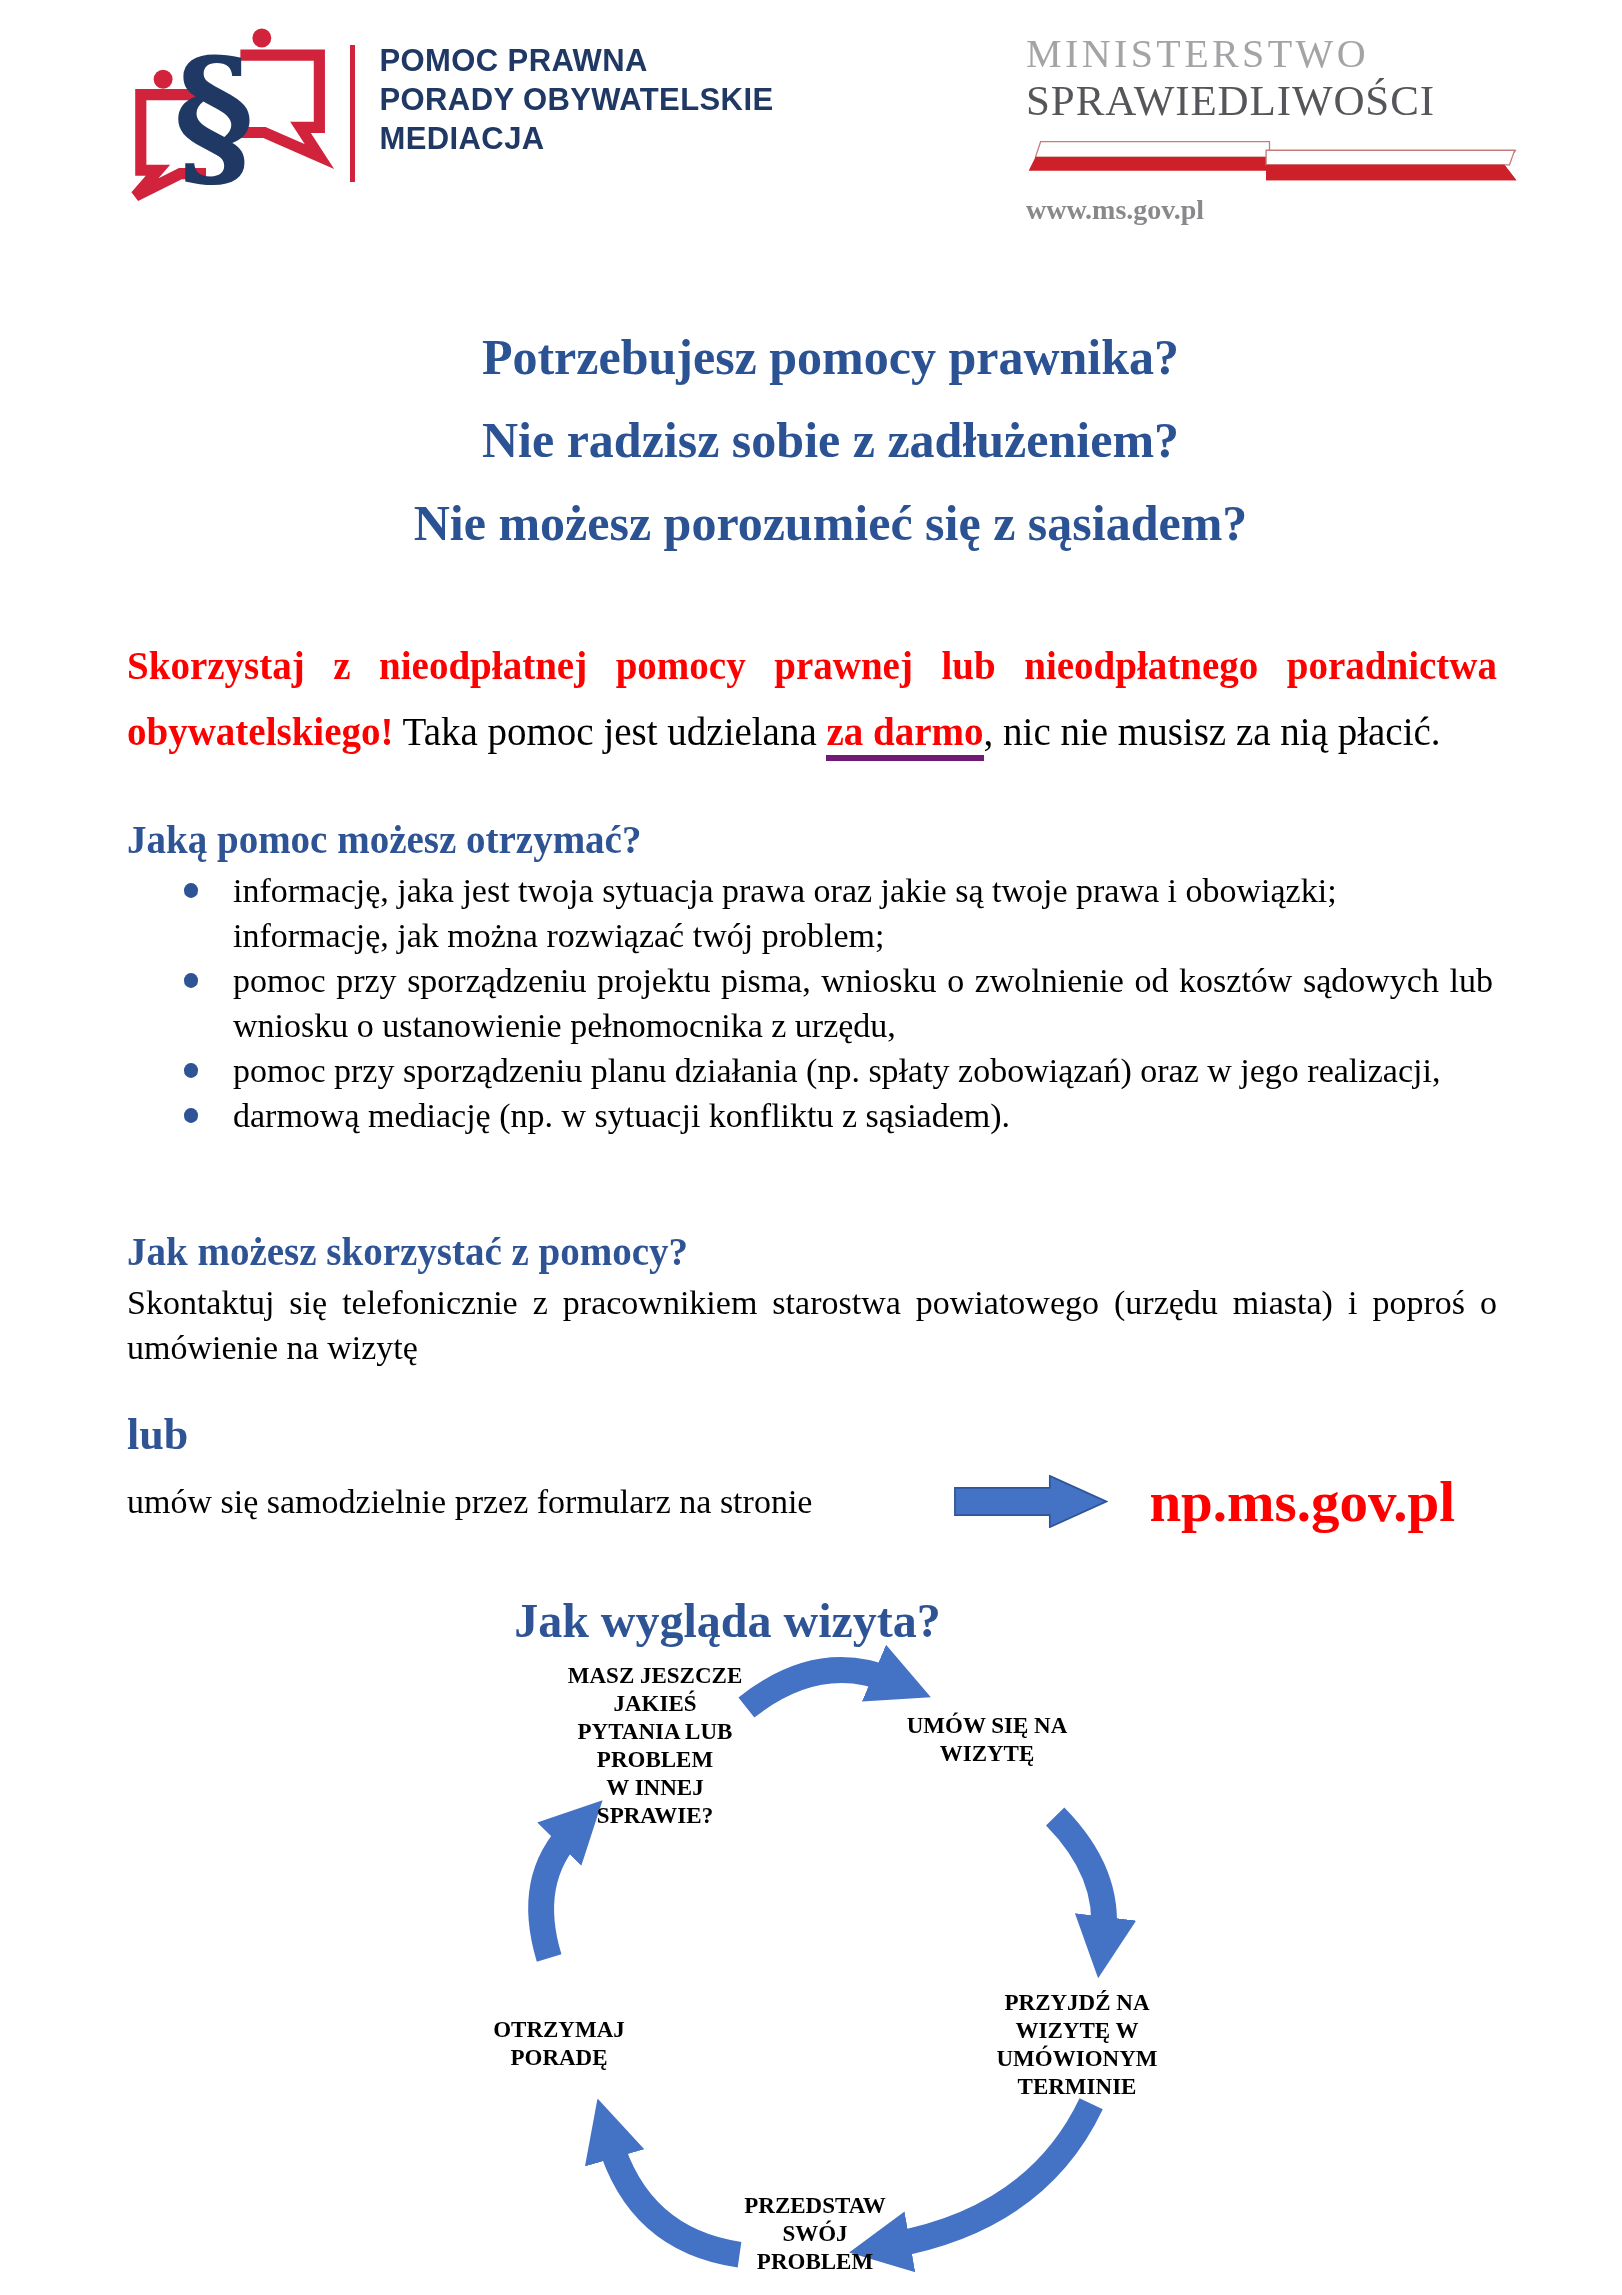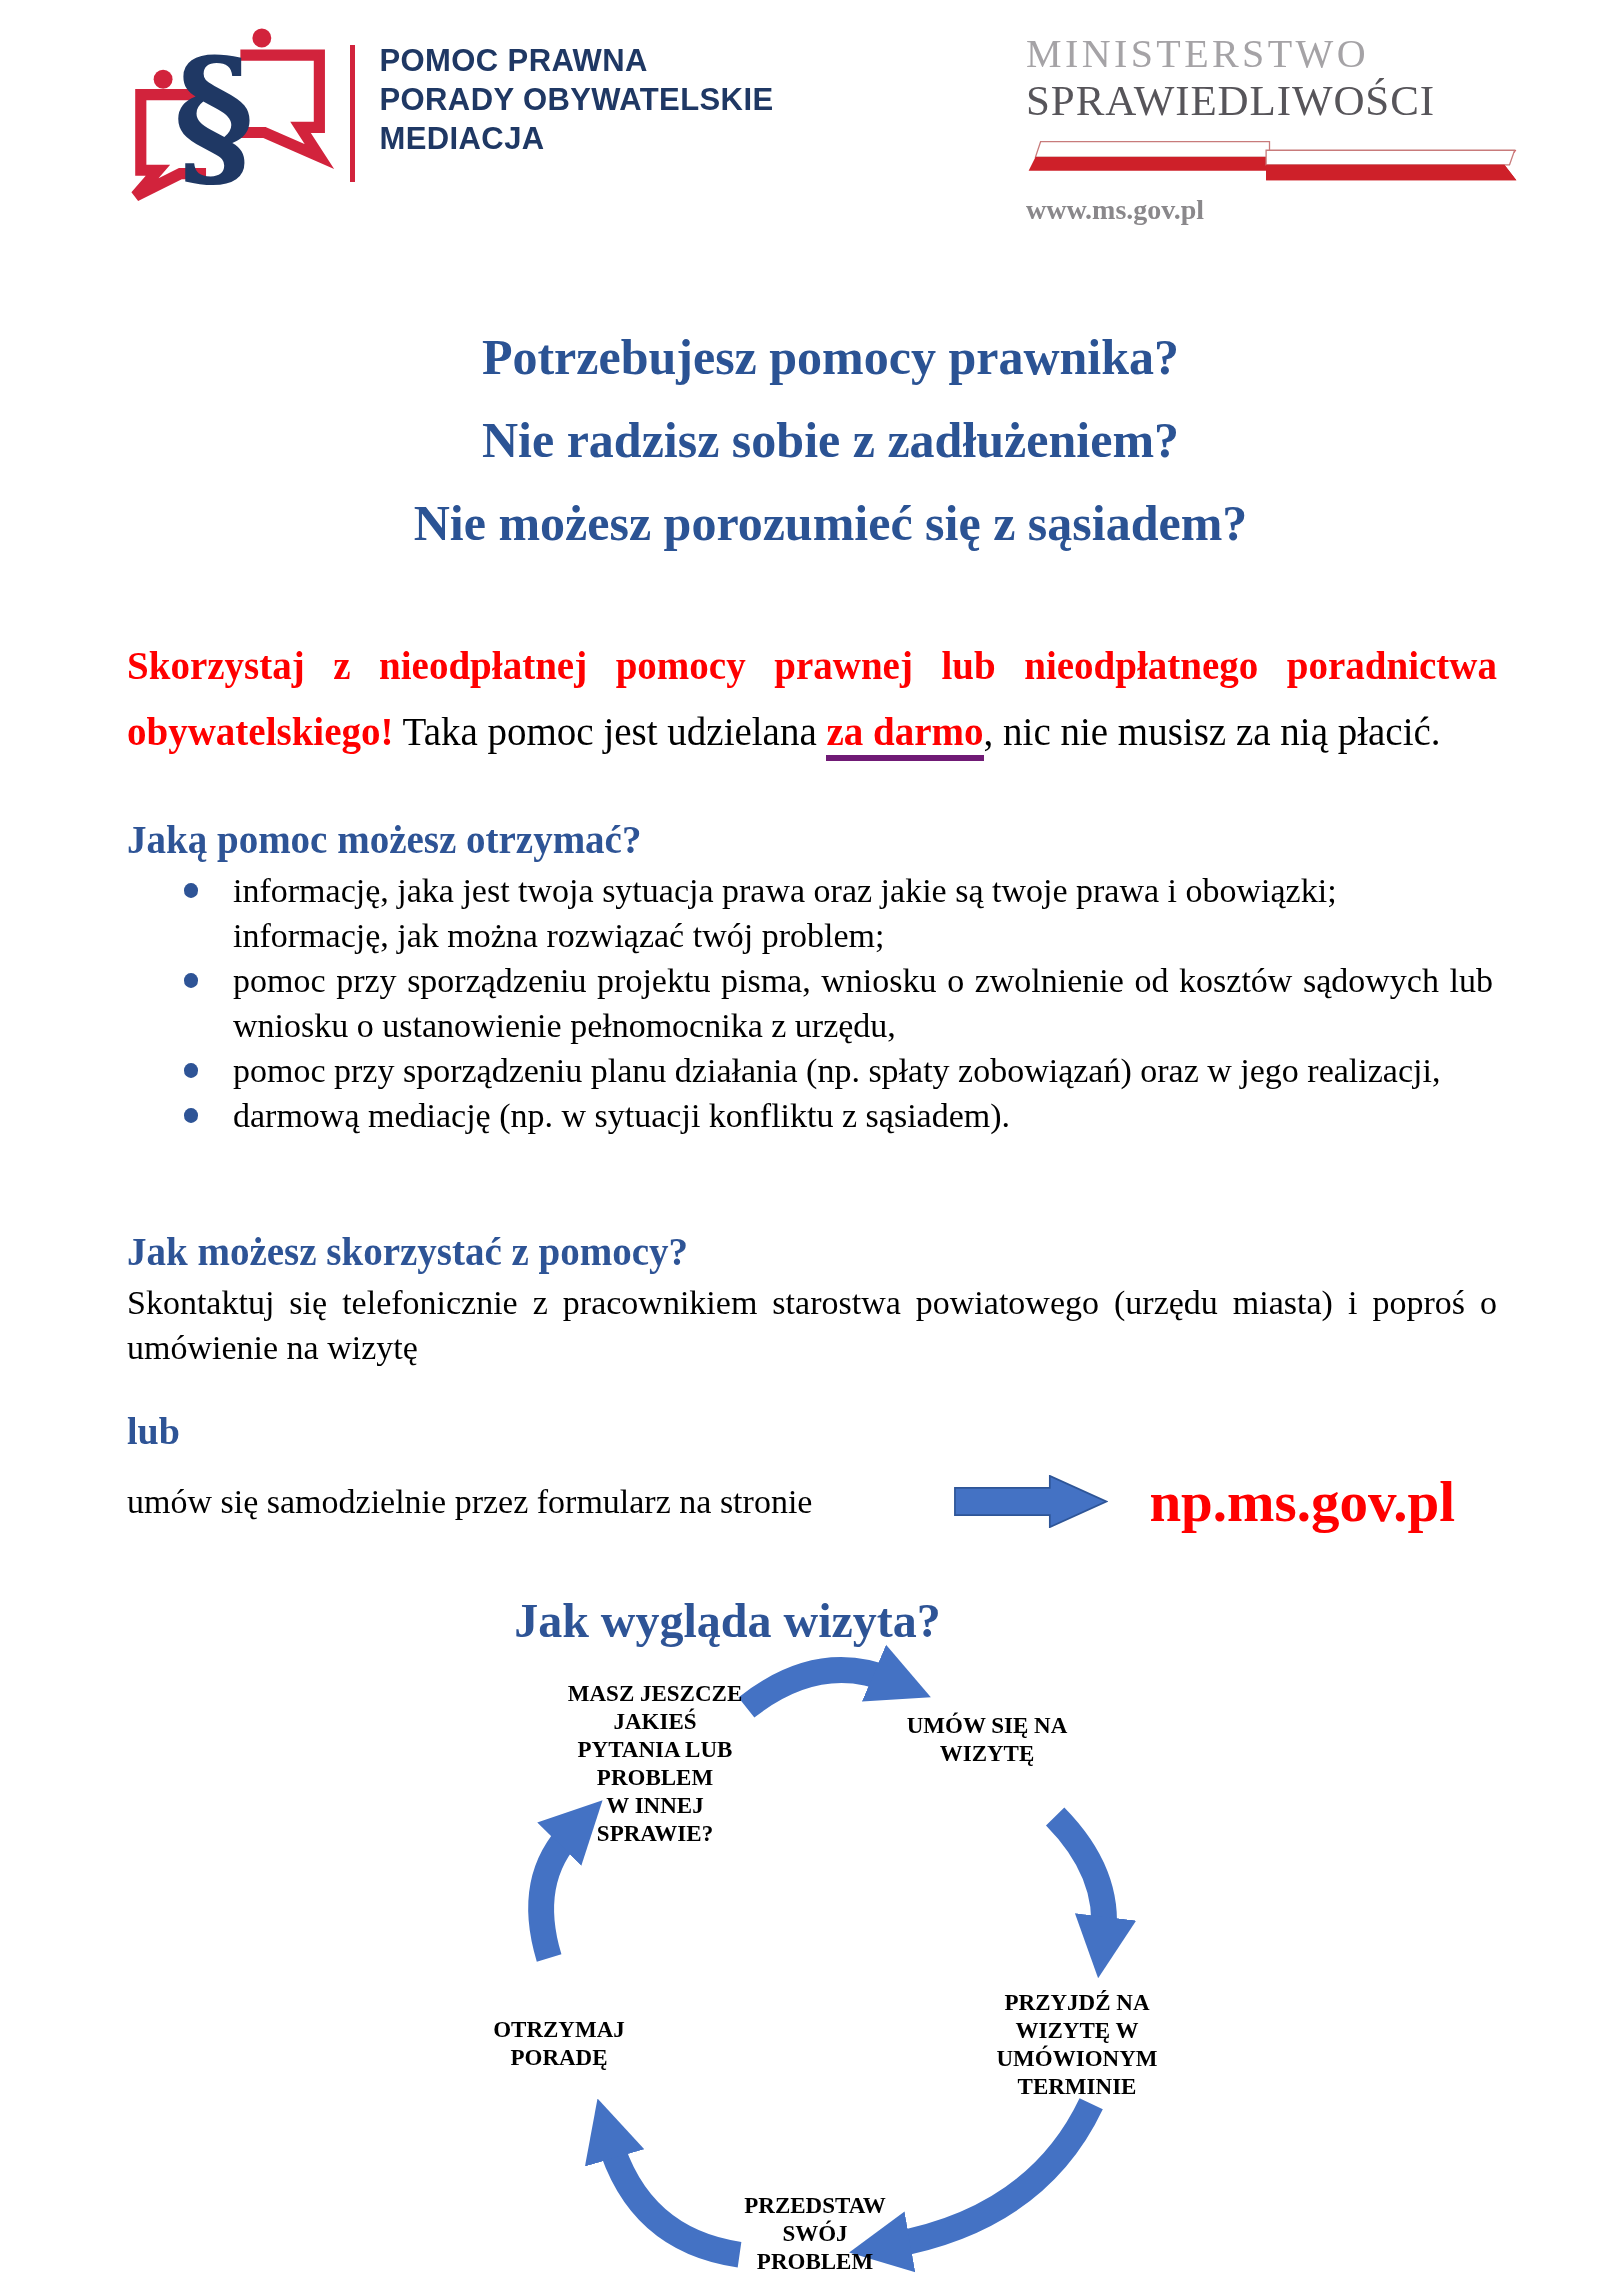--- a/index.html
+++ b/index.html
@@ -29,37 +29,37 @@
   .intro .zadarmo{color:#ff0000;font-weight:bold;border-bottom:6px solid #701a75;padding-bottom:1.7px;}
   
   .h-blue{position:absolute;left:127px;font-size:39px;font-weight:bold;color:#2e5496;}
   .bullets{position:absolute;left:127px;top:868px;width:1366px;list-style:none;margin:0;padding:0;}
   .bullets li{position:relative;padding-left:106px;font-size:34px;line-height:45px;
     text-align:justify;white-space:pre-line;}
   .bullets li::before{content:"";position:absolute;left:57px;top:15.4px;width:13.7px;height:14.6px;
     border-radius:50%;background:#2e5496;}
   .how-body{position:absolute;left:127px;top:1280px;width:1370px;
     font-size:34px;line-height:45px;text-align:justify;}
-  .lub{position:absolute;left:127px;top:1409px;font-size:38px;font-weight:bold;color:#2e5496;}
+  .lub{position:absolute;left:127px;top:1409px;font-size:44px;font-weight:bold;color:#2e5496;}
   .form-row{position:absolute;left:127px;top:1469px;width:1373px;display:flex;align-items:center;}
   .form-row .txt{font-size:34px;}
   .form-row .block-arrow{margin-left:142px;flex:0 0 auto;}
   .form-row .site{margin-left:41px;font-size:57px;font-weight:bold;color:#ff0000;}
   
   .visit-heading{position:absolute;left:0;top:1593px;width:1455px;text-align:center;
     font-size:48px;font-weight:bold;color:#2e5496;}
   .diagram{position:absolute;left:429px;top:1626px;width:772px;height:669px;}
   .diagram svg.arrows{position:absolute;left:0;top:0;}
   .step{position:absolute;transform:translateX(-50%);text-align:center;
     font-size:23px;font-weight:bold;line-height:28px;white-space:pre-line;color:#000;}
   .step-umow{left:558px;top:86px;}
   .step-przyjdz{left:648px;top:363px;}
   .step-przedstaw{left:386px;top:566px;}
   .step-otrzymaj{left:130px;top:390px;}
-  .step-masz{left:226px;top:54px;}
+  .step-masz{left:226px;top:36px;}
 </style>
 </head>
 <body>
 
 <div class="page">
 
   <div class="logo-left">
     <svg class="icon" viewBox="0 0 250 205">
 
       <circle cx="50" cy="62" r="11" fill="#d2233c"></circle>

